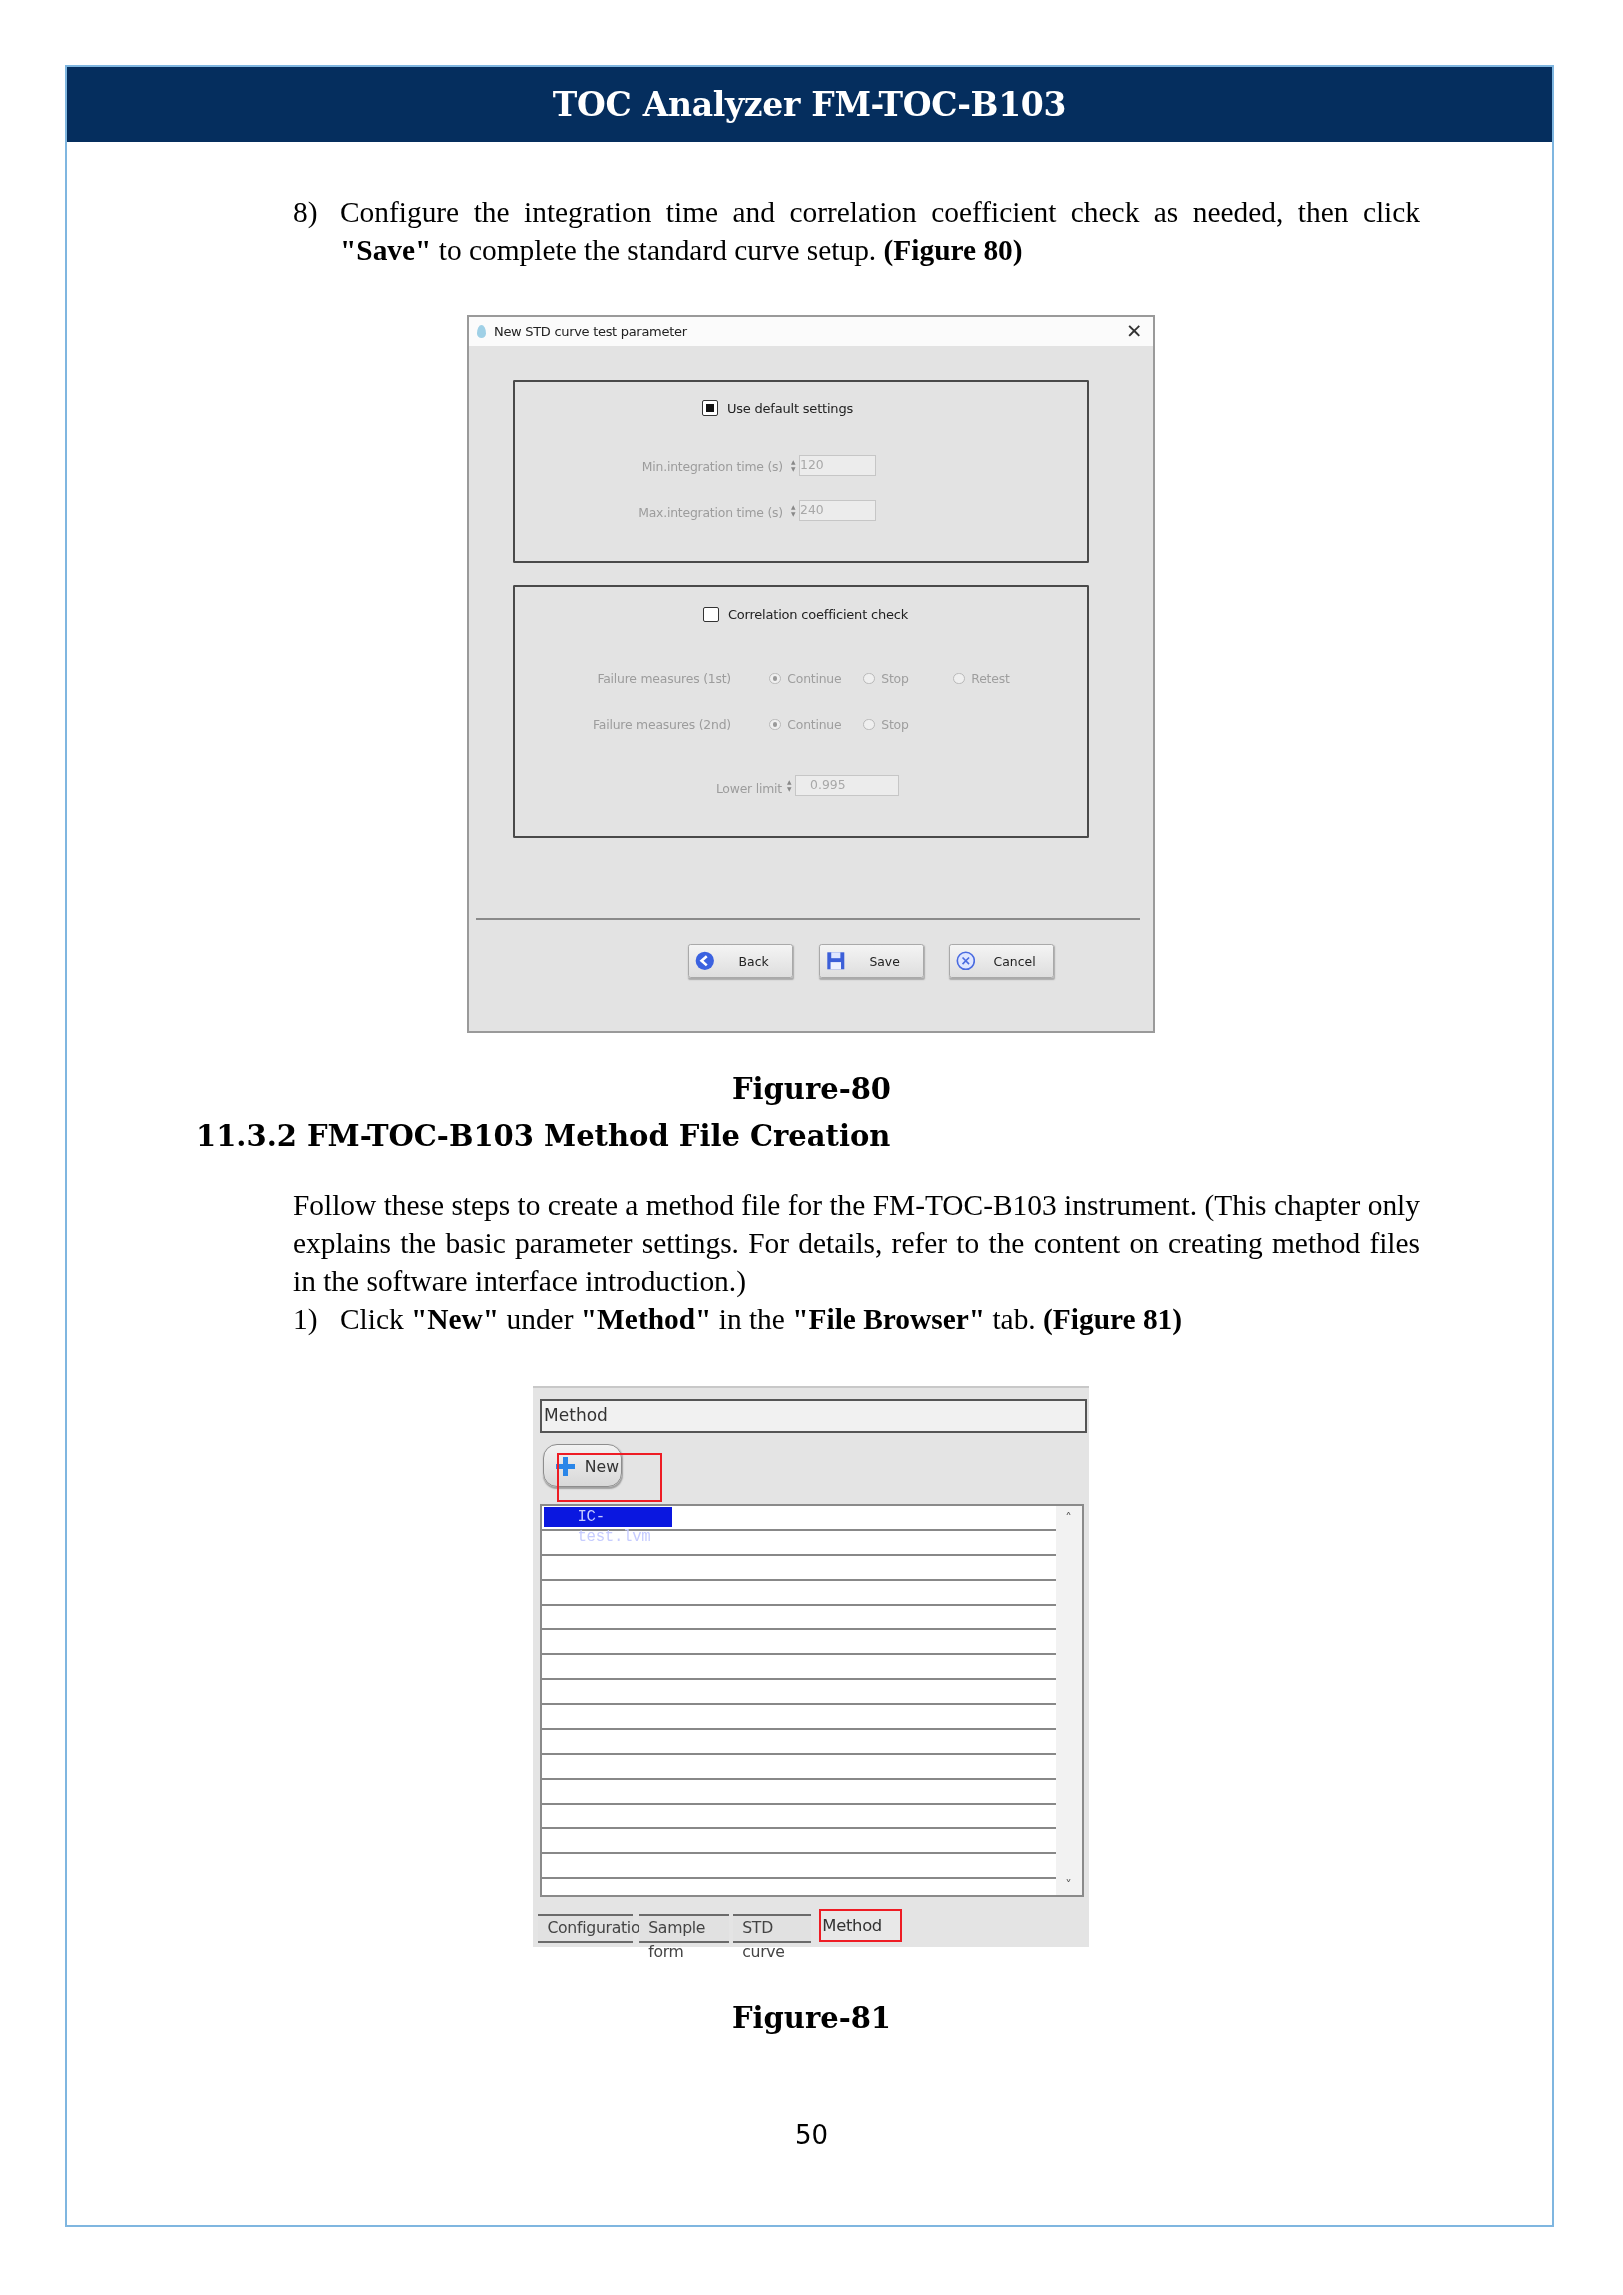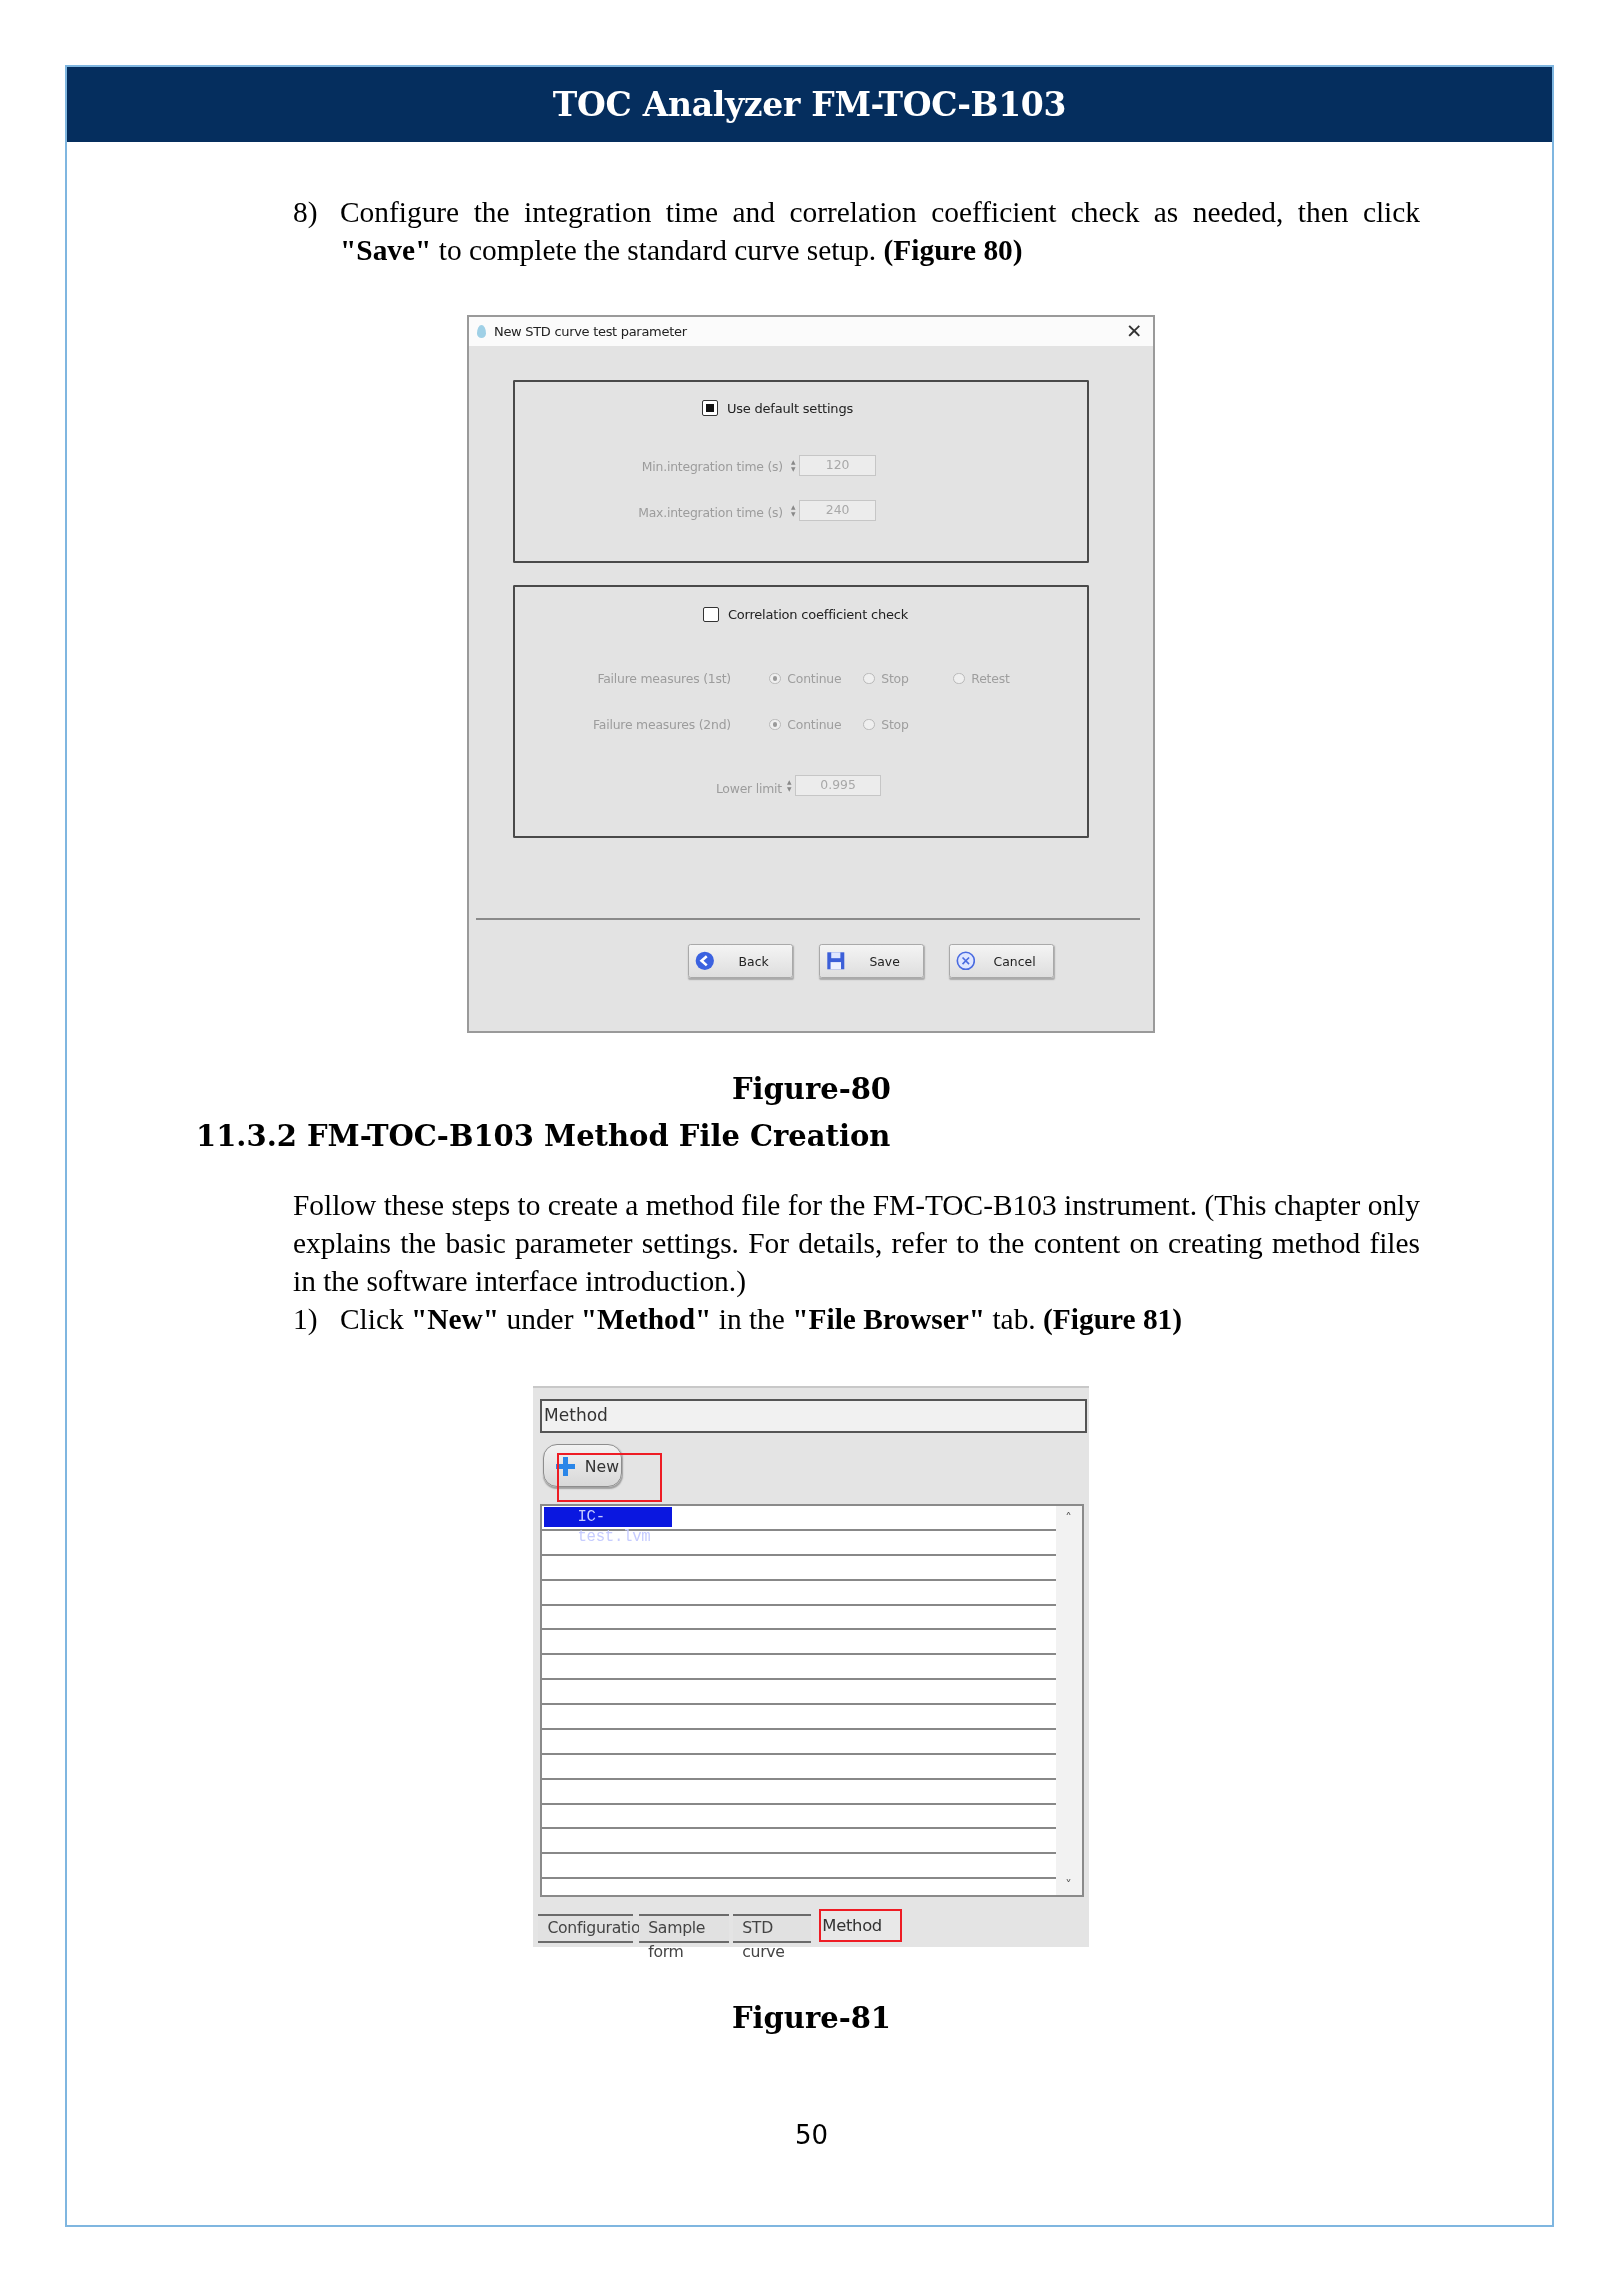--- a/index.html
+++ b/index.html
@@ -45,21 +45,21 @@
 
   .chk-row { position: absolute; display: flex; align-items: center; font-size: 13px; color: #222; letter-spacing: -0.2px; }
   .chk { width: 15.7px; height: 15.7px; border: 1.3px solid #333; background: #fff; box-sizing: border-box; margin-right: 9.2px;
          display: flex; align-items: center; justify-content: center; border-radius: 2px; }
   .chk.checked::after { content: ""; width: 7.9px; height: 7.9px; background: #111; }
 
   .dim-label { position: absolute; font-size: 12.4px; color: #9c9c9c; letter-spacing: -0.2px; text-align: right; }
   .spin { position: absolute; display: flex; align-items: center; }
   .spin .arrows { width: 6.5px; display: flex; flex-direction: column; align-items: center; font-size: 5.9px; color: #888; line-height: 6.5px; margin-right: 2.6px; }
   .spin .field { width: 77px; height: 21px; border: 1.3px solid #c6c6c6; background: #ececec; box-sizing: border-box;
-                 text-align: center; font-size: 12.4px; color: #a8a8a8; line-height: 18.3px; }
+                 text-align: left; font-size: 12.4px; color: #a8a8a8; line-height: 18.3px; }
 
   .radio-opt { position: absolute; display: flex; align-items: center; font-size: 12.4px; color: #9e9e9e; letter-spacing: -0.2px; }
   .radio { width: 11.8px; height: 11.8px; border: 1.3px solid #b9b9b9; border-radius: 50%; box-sizing: border-box; margin-right: 6.5px;
            display: flex; align-items: center; justify-content: center; background: #efefef; }
   .radio.on::after { content: ""; width: 4.6px; height: 4.6px; border-radius: 50%; background: #9a9a9a; }
 
   .dialog-sep { position: absolute; left: 6.5px; right: 13px; top: 601px; height: 2px; background: #8a8a8a; }
 
   .dlg-btn { position: absolute; top: 627px; width: 105px; height: 34px; box-sizing: border-box;
              border: 1.3px solid #a9a9a9; border-radius: 2.6px; background: linear-gradient(#f4f4f4, #dedede);
@@ -173,21 +173,21 @@
       <span class="radio"></span>
         <span>Stop</span>
     </div>
 
     <div class="dim-label" style="left:12px; width:255px; top:194px;">Lower limit</div>
     <div class="spin" style="left:271px; top:188px;">
       <span class="arrows">
           <span>▲</span>
           <span>▼</span>
         </span>
-      <span class="field" style="width:86px;">0.995</span>
+      <span class="field" style="width:104px;padding-left:14px;">0.995</span>
     </div>
   </div>
 
   <div class="dialog-sep"></div>
 
   <div class="dlg-btn btn-back">
     <span class="ico">
       <svg width="19.6" height="19.6" viewBox="0 0 30 30">
           <circle cx="15" cy="15" r="14" fill="#3b62e0"></circle>
           <path d="M18 8 L10 15 L18 22" stroke="#fff" stroke-width="4" fill="none"></path>

